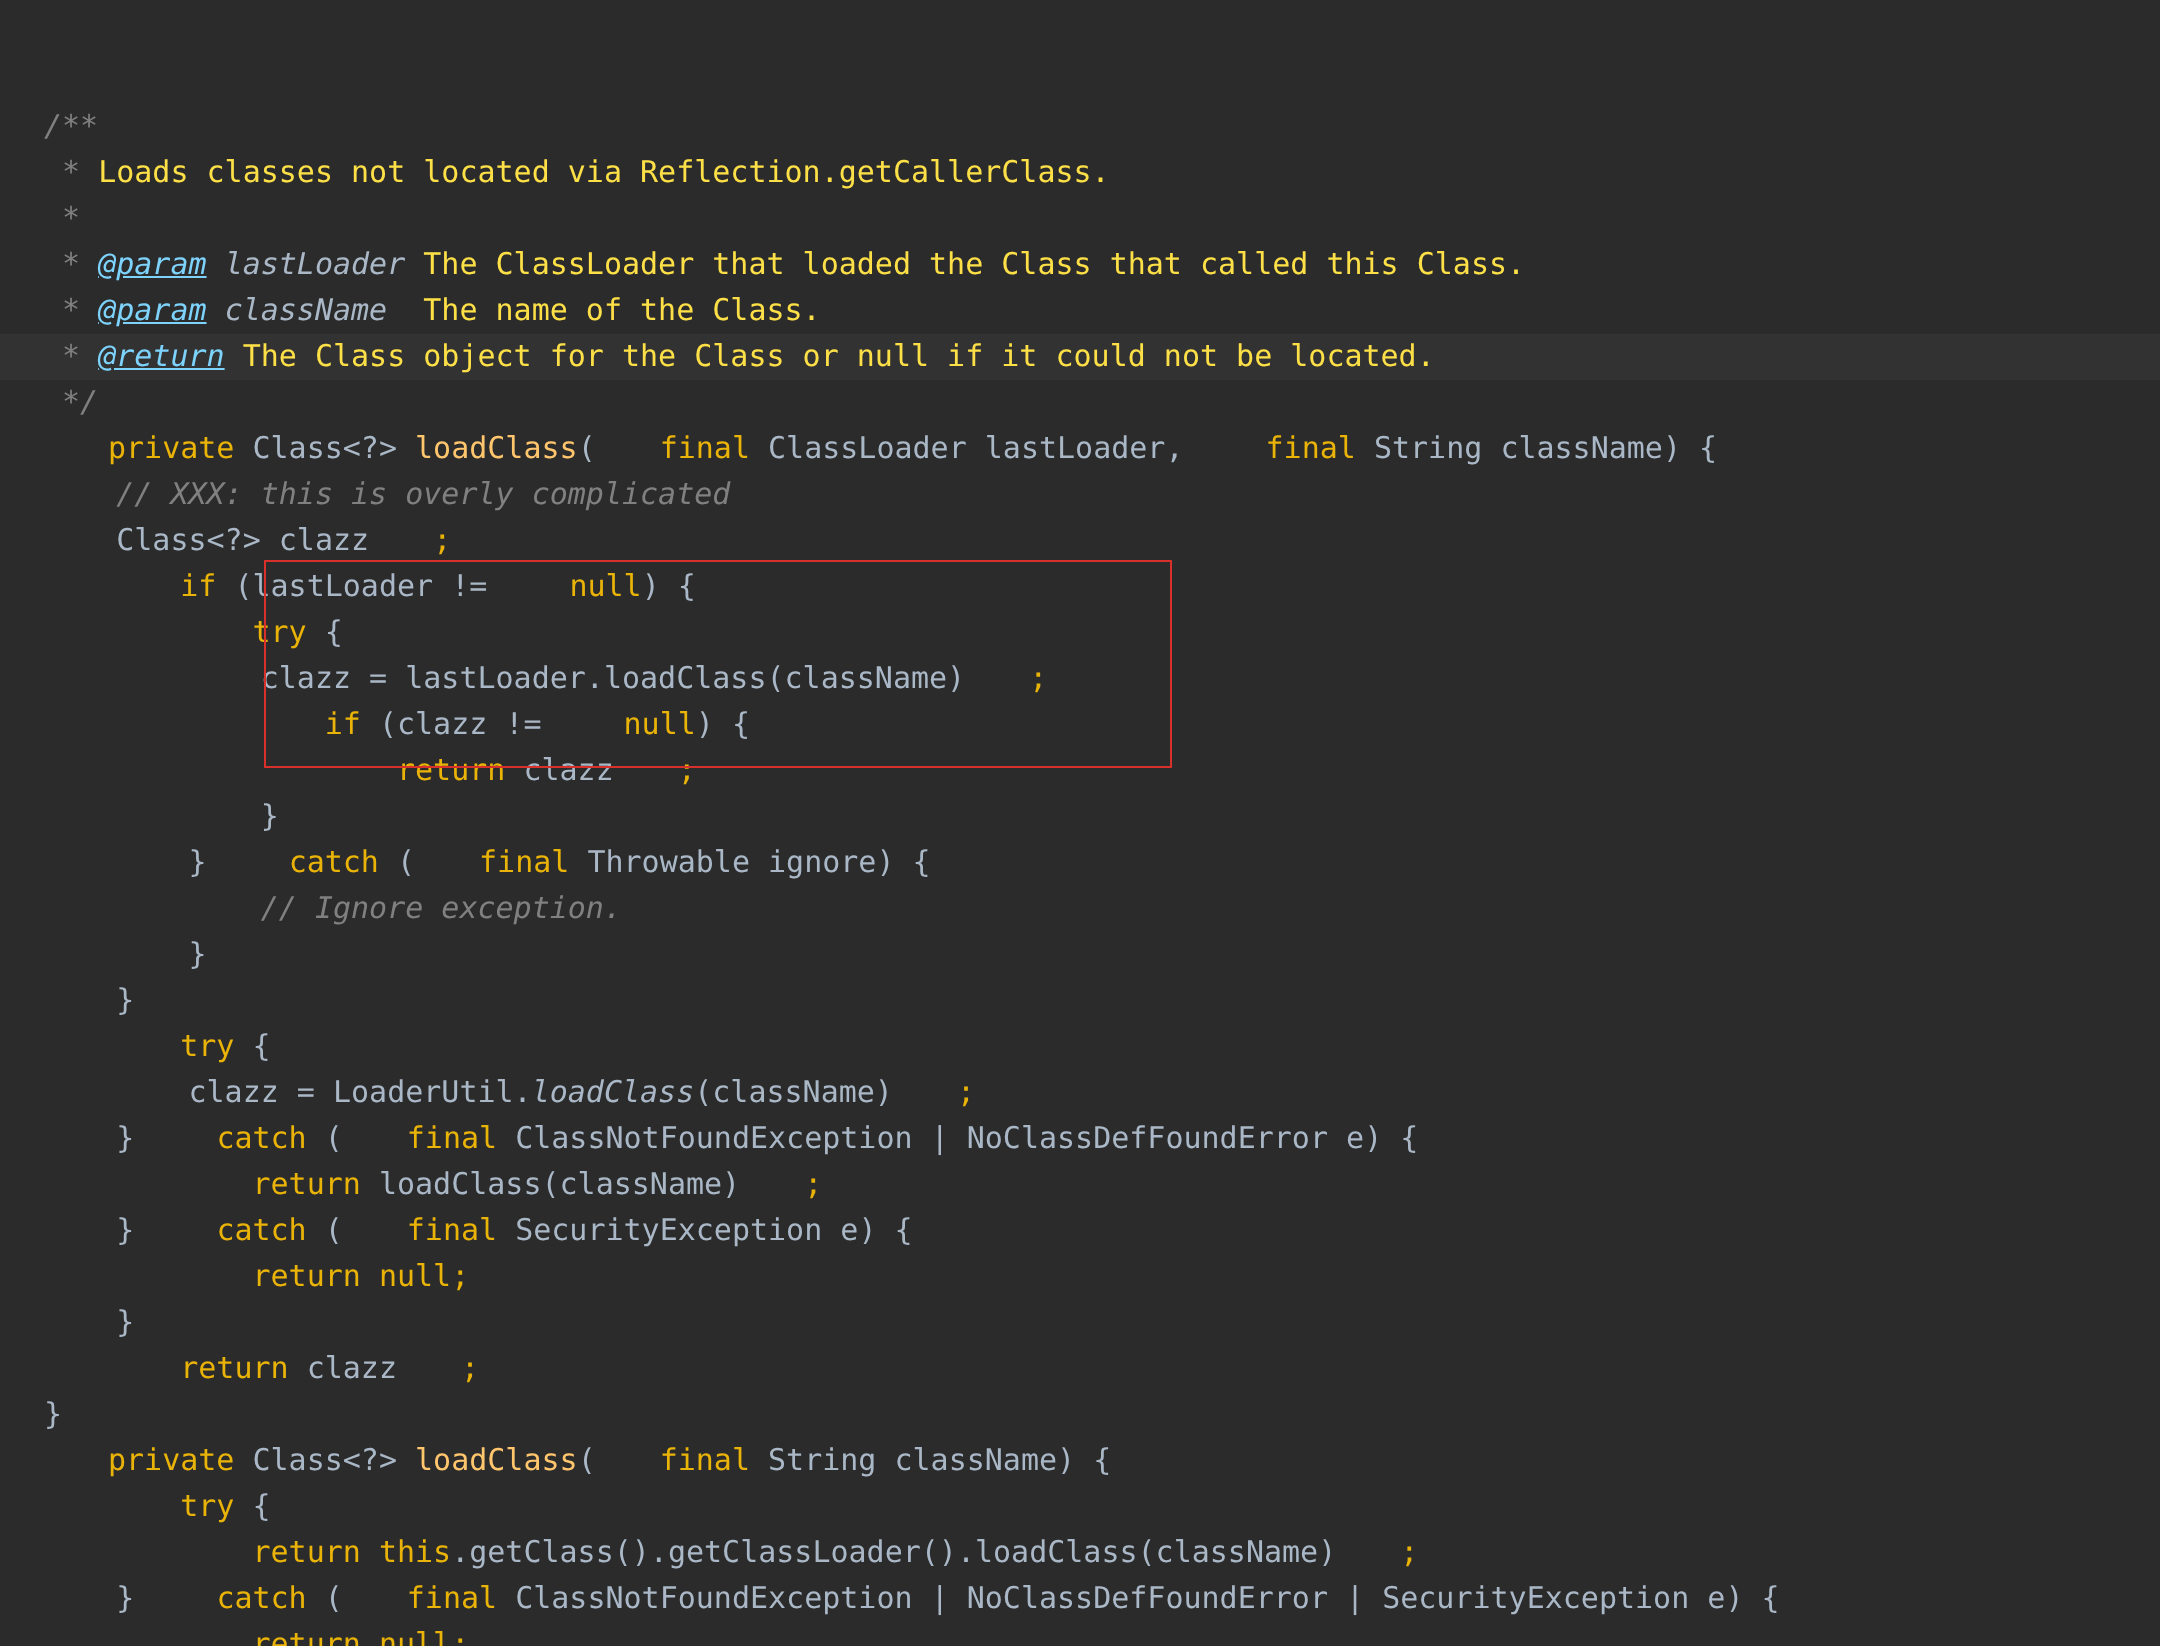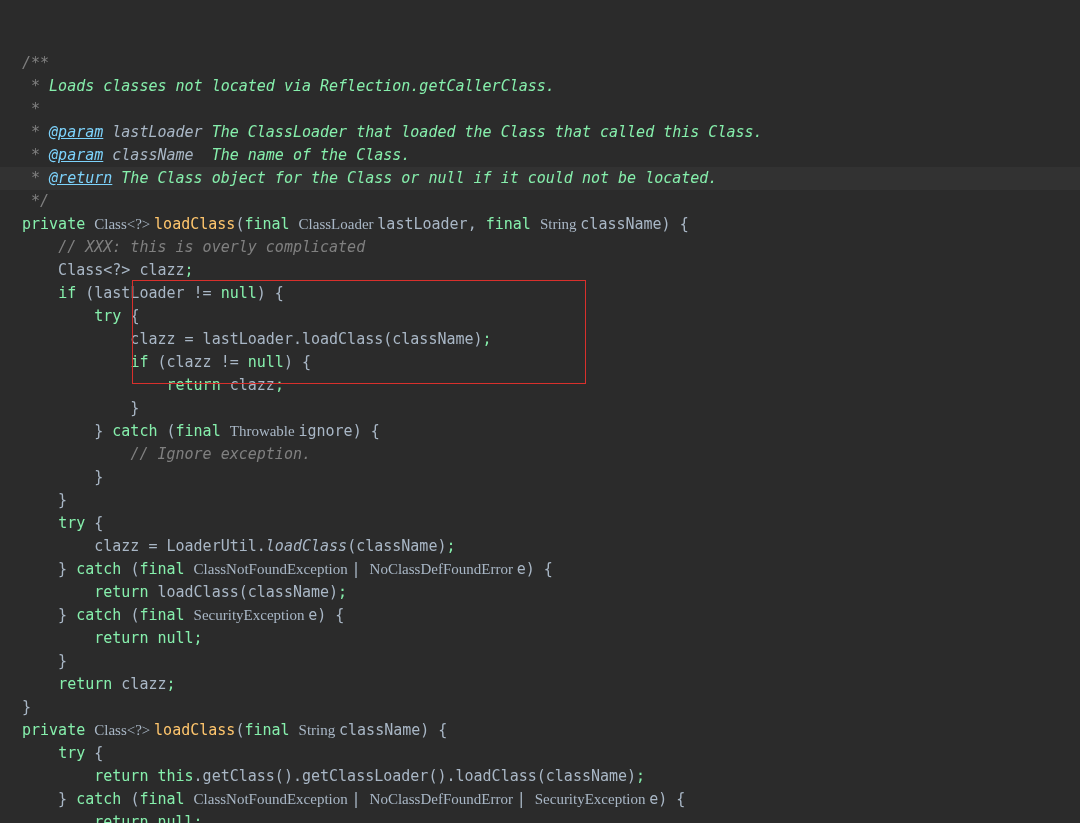--- a/index.html
+++ b/index.html
@@ -11,26 +11,26 @@
     color:#a9b7c6;
     width:1080px;
     height:823px;
     overflow:hidden;
   }
   .editor{
     position:relative;
     padding:6px 0 0 22px;
     white-space:pre;
   }
-  .doc   {color:#86efac;font-style:italic;}
+  .doc   {color:#fde047;}
   .docstar{color:#808080;font-style:italic;}
   .tag   {color:#7dd3fc;font-style:italic;text-decoration:underline;}
   .param {color:#a9b7c6;font-style:italic;}
-  .kw    {color:#86efac;}
-  .type  {color:#a9b7c6;font-family:Liberation Serif, serif;}
+  .kw    {color:#eab308;margin-left:32px;}
+  .type  {color:#a9b7c6;}
   .method{color:#ffc66d;}
   .punc  {color:#a9b7c6;}
   .ident {color:#a9b7c6;}
   .static{color:#a9b7c6;font-style:italic;}
   .cmt   {color:#808080;font-style:italic;text-align:right;}
   .linehl{
     position:absolute;
     left:0;right:0;
     height:23px;
     background:#323232;

